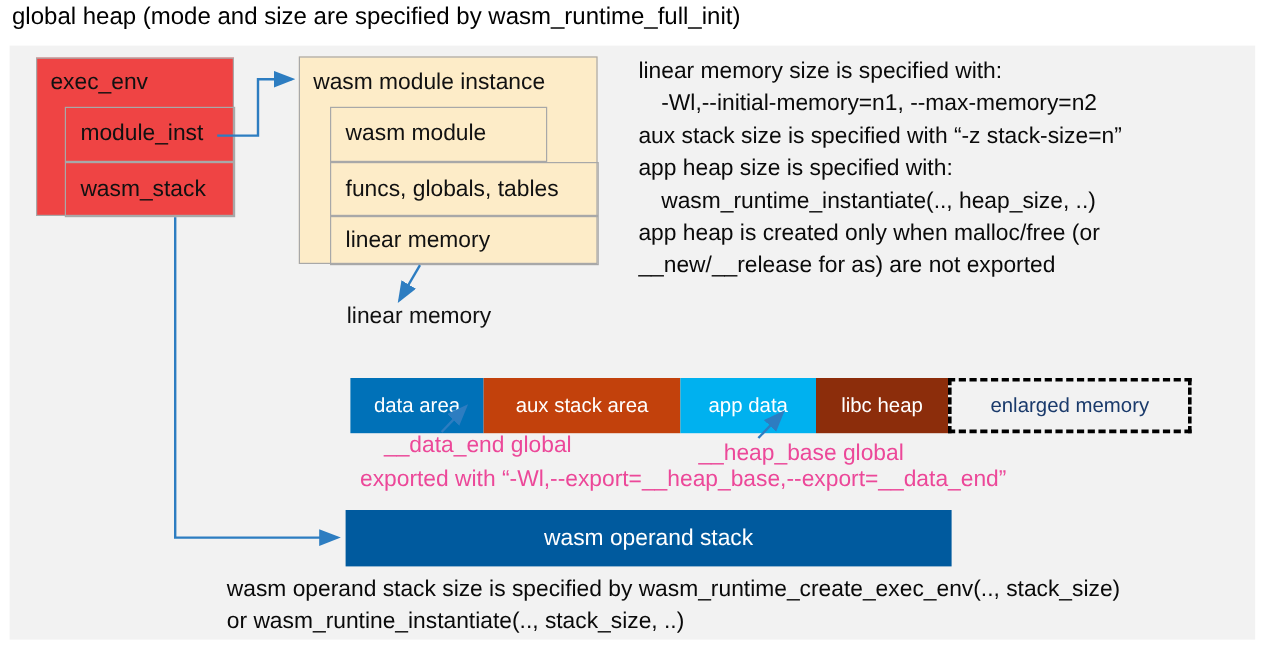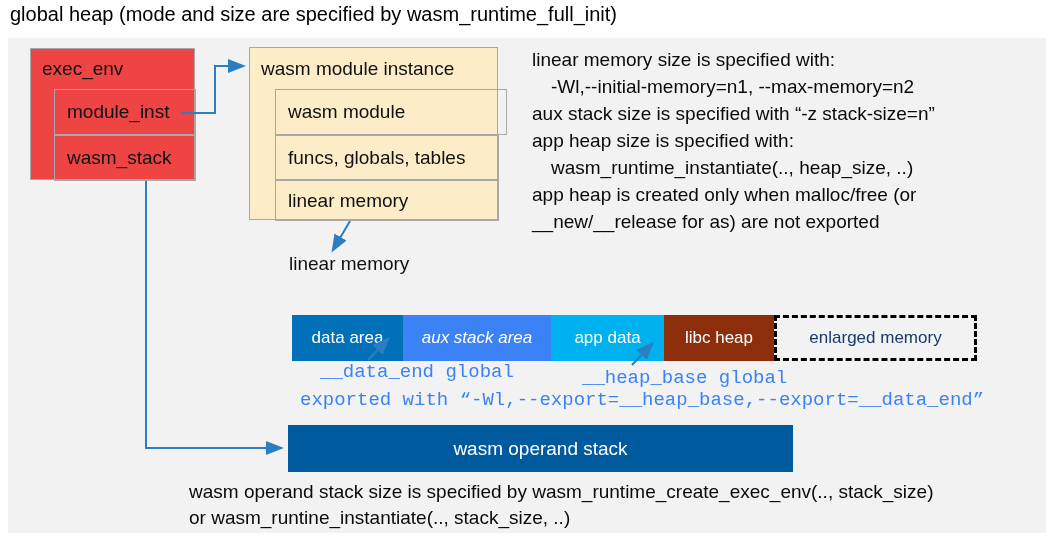--- a/index.html
+++ b/index.html
@@ -31,21 +31,21 @@
   .lm-label{position:absolute;left:289px;top:253px;font-size:19px;}
   .membar{position:absolute;left:292px;top:287px;height:46px;display:flex;}
   .seg{
     height:46px;display:flex;align-items:center;justify-content:center;
     color:#fff;font-size:17px;white-space:nowrap;box-sizing:border-box;margin-top:28px;
   }
   .seg.dashed{
     border:3px dashed #000;background:transparent;height:46px;
   }
   
-  .ann{position:absolute;font-size:19px;white-space:nowrap;color:#3b82f6;font-family:Liberation Mono, monospace;}
+  .ann{position:absolute;font-size:19px;white-space:nowrap;color:#ec4899;}
   
   .opbar{
     position:absolute;left:288px;top:425px;width:505px;height:47px;display:flex;
     align-items:center;justify-content:center;color:#fff;font-size:19px;
   }
   .notes-bottom{position:absolute;left:189px;top:479px;font-size:19px;line-height:26px;color:#0a0a0a;}
   .notes-bottom .line{white-space:nowrap;}
   svg.arrows{position:absolute;left:0;top:0;pointer-events:none;}
 </style>
 </head>
@@ -58,39 +58,39 @@
   <div class="panel" style="background-color: rgb(242, 242, 242);"></div>
 
   <div class="record" style="left: 30px; top: 48px; width: 165px; height: 132px; background-color: #ef4444;">
     <div class="hdr" style="height:40px;">exec_env</div>
     <div class="row" style="left:23px;top:40px;width:142px;height:46px;">module_inst</div>
     <div class="row" style="left:23px;top:86px;width:142px;height:46px;">wasm_stack</div>
   </div>
 
   <div class="record" style="left: 249px; top: 47px; width: 249px; height: 173px; background-color: rgb(253, 236, 200);">
     <div class="hdr" style="height:41px;">wasm module instance</div>
-    <div class="row" style="left:25px;top:41px;width:232px;height:46px;">wasm module</div>
+    <div class="row" style="left:25px;top:41px;width:181px;height:46px;">wasm module</div>
     <div class="row" style="left:25px;top:87px;width:224px;height:45px;">funcs, globals, tables</div>
     <div class="row" style="left:25px;top:132px;width:224px;height:41px;">linear memory</div>
   </div>
 
   <div class="notes-right">
     <div class="line">linear memory size is specified with:</div>
     <div class="line indent">-Wl,--initial-memory=n1, --max-memory=n2</div>
     <div class="line">aux stack size is specified with “-z stack-size=n”</div>
     <div class="line">app heap size is specified with:</div>
     <div class="line indent">wasm_runtime_instantiate(.., heap_size, ..)</div>
     <div class="line">app heap is created only when malloc/free (or</div>
     <div class="line">__new/__release for as) are not exported</div>
   </div>
 
   <div class="lm-label">linear memory</div>
   <div class="membar">
     <div class="seg" style="width: 111px; background-color: rgb(0, 113, 184);">data area</div>
-    <div class="seg" style="width: 148px; background-color: #3b82f6; font-style: italic;">aux stack area</div>
+    <div class="seg" style="width: 164px; background-color: #c2410c;">aux stack area</div>
     <div class="seg" style="width: 113px; background-color: rgb(0, 177, 239);">app data</div>
     <div class="seg" style="width: 110px; background-color: rgb(140, 45, 11);">libc heap</div>
     <div class="seg dashed" style="width: 203px; color: rgb(26, 58, 107);">enlarged memory</div>
   </div>
 
   <div class="ann" style="left:320px;top:361px;">__data_end global</div>
   <div class="ann" style="left:582px;top:367px;">__heap_base global</div>
   <div class="ann" style="left:300px;top:389px;">exported with “-Wl,--export=__heap_base,--export=__data_end”</div>
 
   <div class="opbar" style="background-color: rgb(0, 90, 158);">

